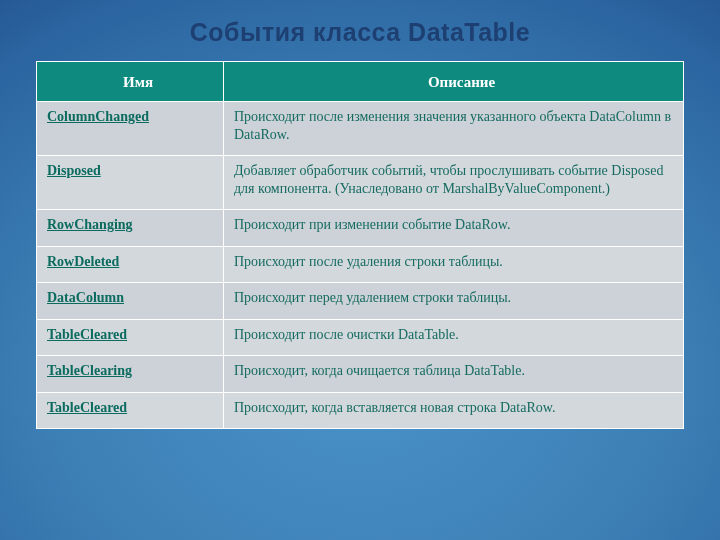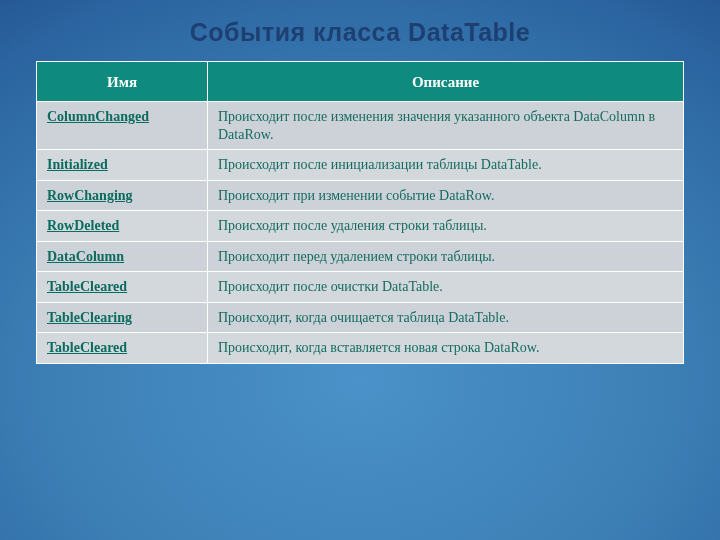--- a/index.html
+++ b/index.html
@@ -39,31 +39,31 @@
     border-collapse: collapse;
     background: #cfd4da;
     font-size: 14px;
   }
   table.events th {
     background: #0e8b7e;
     color: #ffffff;
     font-family: Georgia, serif;
     font-weight: bold;
     font-size: 15px;
-    padding: 12px 10px 10px 10px;
+    padding: 12px 10px 10px 26px;
     border: 1px solid #ffffff;
     text-align: center;
     vertical-align: bottom;
   }
   table.events th.col-name {
     width: 150px;
   }
   table.events td {
     border: 1px solid #ffffff;
-    padding: 6px 10px 6px 10px;
+    padding: 6px 10px 12px 10px;
     vertical-align: top;
     color: #166b60;
     line-height: 1.25;
     margin-left: 44px;
   }
   table.events td.name-cell a {
     color: #0a6b5e;
     font-weight: bold;
     text-decoration: underline;
   }
@@ -86,22 +86,22 @@
         <th class="col-name">Имя</th>
         <th>Описание</th>
       </tr>
     </thead>
     <tbody>
       <tr>
         <td class="name-cell"><a href="#">ColumnChanged</a></td>
         <td>Происходит после изменения значения указанного объекта DataColumn в DataRow.</td>
       </tr>
       <tr>
-        <td class="name-cell"><a href="#">Initialized</a></td>
-        <td>Происходит после инициализации таблицы DataTable.</td>
+        <td class="name-cell"><a href="#">Disposed</a></td>
+        <td>Добавляет обработчик событий, чтобы прослушивать событие Disposed для компонента. (Унаследовано от MarshalByValueComponent.)</td>
       </tr>
       <tr>
         <td class="name-cell"><a href="#">RowChanging</a></td>
         <td>Происходит при изменении событие DataRow.</td>
       </tr>
       <tr>
         <td class="name-cell"><a href="#">RowDeleted</a></td>
         <td>Происходит после удаления строки таблицы.</td>
       </tr>
       <tr>

